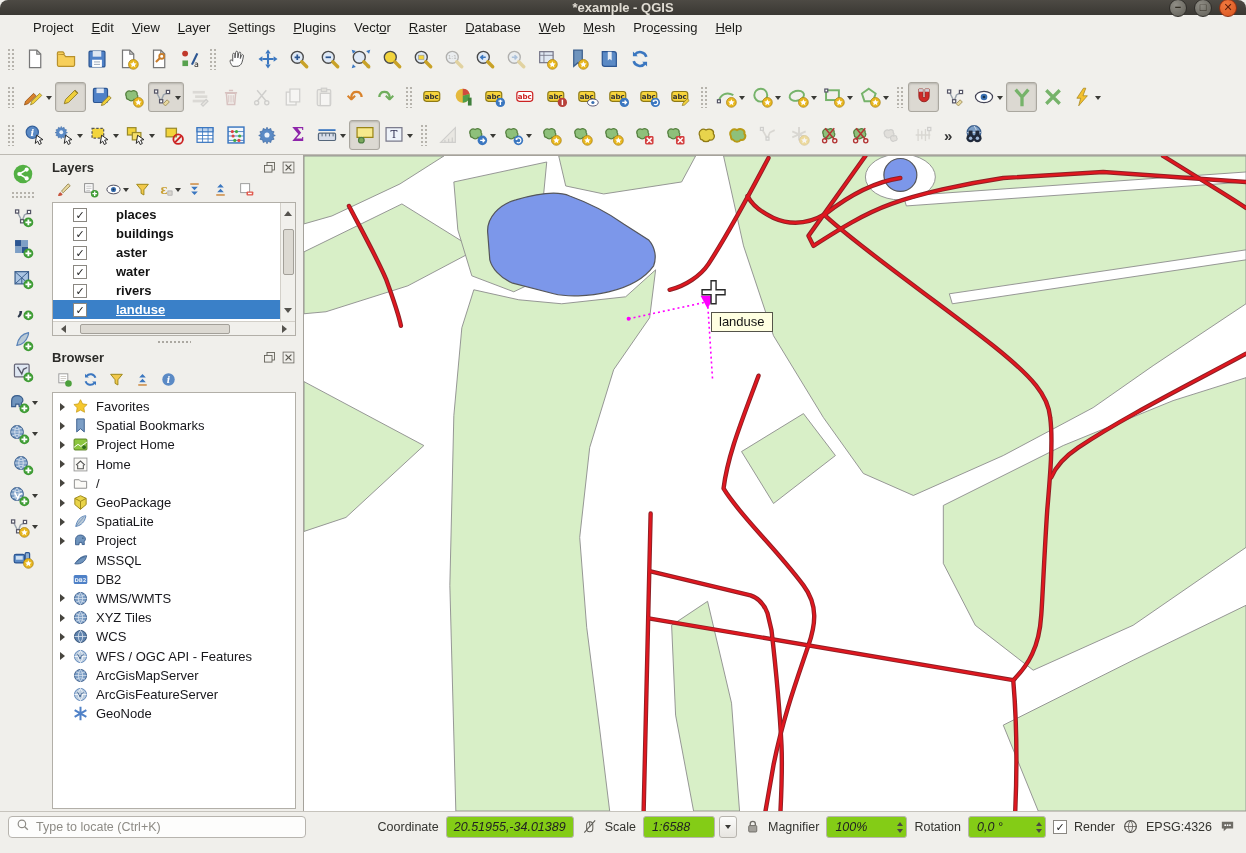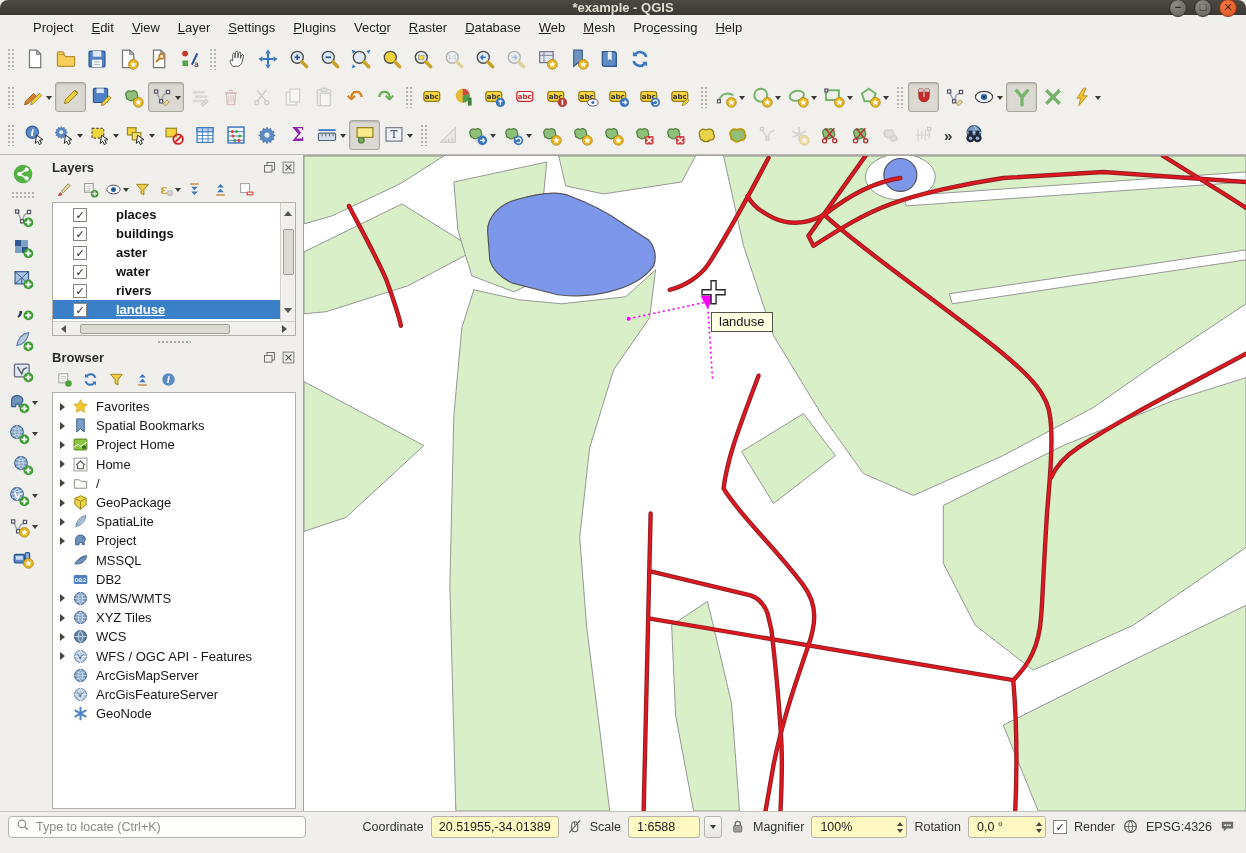--- a/index.html
+++ b/index.html
@@ -82,22 +82,22 @@
   .map{flex:1;position:relative;background:#fff;border-left:1px solid #a5a29b;border-top:1px solid #a5a29b;overflow:hidden;}
   .map svg.canvas{position:absolute;inset:0;width:100%;height:100%;}
   .tooltip{position:absolute;left:407px;top:156px;background:#ffffe1;border:1px solid #55544a;
     font-size:13px;padding:1px 7px 2px 7px;color:#141414;}
   
   .statusbar{height:30px;background:#f0efeb;border-top:1px solid #c6c3bc;display:flex;align-items:center;
     padding:0 10px 0 8px;font-size:12.5px;color:#33332f;gap:7px;justify-content:center;}
   .locate{width:298px;height:22px;border:1px solid #b7b4ae;border-radius:4px;background:#fdfdfc;
     display:flex;align-items:center;padding:0 7px;gap:6px;color:#8d8b85;flex:none;}
   .locate svg{width:14px;height:14px;}
-  .sbox{height:22px;border:1px solid #b7b4ae;border-radius:3px;background:#fef9c3;display:flex;
-    align-items:center;justify-content:center;padding:0 8px;color:#222;}
+  .sbox{height:22px;border:1px solid #b7b4ae;border-radius:3px;background:#84cc16;display:flex;
+    align-items:center;justify-content:center;padding:0 8px;color:#222;font-style:italic;}
   .spin{position:relative;justify-content:flex-start;padding-right:18px;}
   .spinarr{position:absolute;right:3px;top:2px;display:flex;flex-direction:column;gap:3px;}
   .spinarr i{width:0;height:0;border:3.5px solid transparent;display:block;}
   .spinarr .u{border-bottom:4.5px solid #4a4843;}
   .spinarr .d{border-top:4.5px solid #4a4843;}
   .sdrop{width:18px;height:22px;border:1px solid #b7b4ae;border-radius:3px;margin-left:-3px;
     background:linear-gradient(#fcfcfb,#e7e5e0);display:flex;align-items:center;justify-content:center;}
   .sdrop i{width:0;height:0;border:3.5px solid transparent;border-top:4.5px solid #3a3a36;transform:translateY(2px);}
   .sicon svg{width:17px;height:17px;display:block;}
   .ckbox{width:14px;height:14px;background:#fff;border:1px solid #8a8781;font-size:11px;line-height:12px;
@@ -1551,21 +1551,21 @@
     <span class="sdrop">
         <i></i>
       </span>
     <span class="sicon">
         <svg viewBox="0 0 18 18">
           <rect x="5" y="8" width="8.5" height="6.8" rx="1" fill="#a2a09a" stroke="#6e6c66"></rect>
           <path d="M6.6 8V6.2a2.7 2.7 0 0 1 5.4 0V8" fill="none" stroke="#6e6c66" stroke-width="1.4"></path>
         </svg>
       </span>
     <span class="stlabel">Magnifier</span>
-    <span class="sbox spin" style="width:96px;">
+    <span class="sbox spin" style="width:81px;">
       <span>100%</span>
       <span class="spinarr">
           <i class="u"></i>
           <i class="d"></i>
         </span>
     </span>
     <span class="stlabel">Rotation</span>
     <span class="sbox spin" style="width:78px;">
       <span>0,0 °</span>
       <span class="spinarr">

